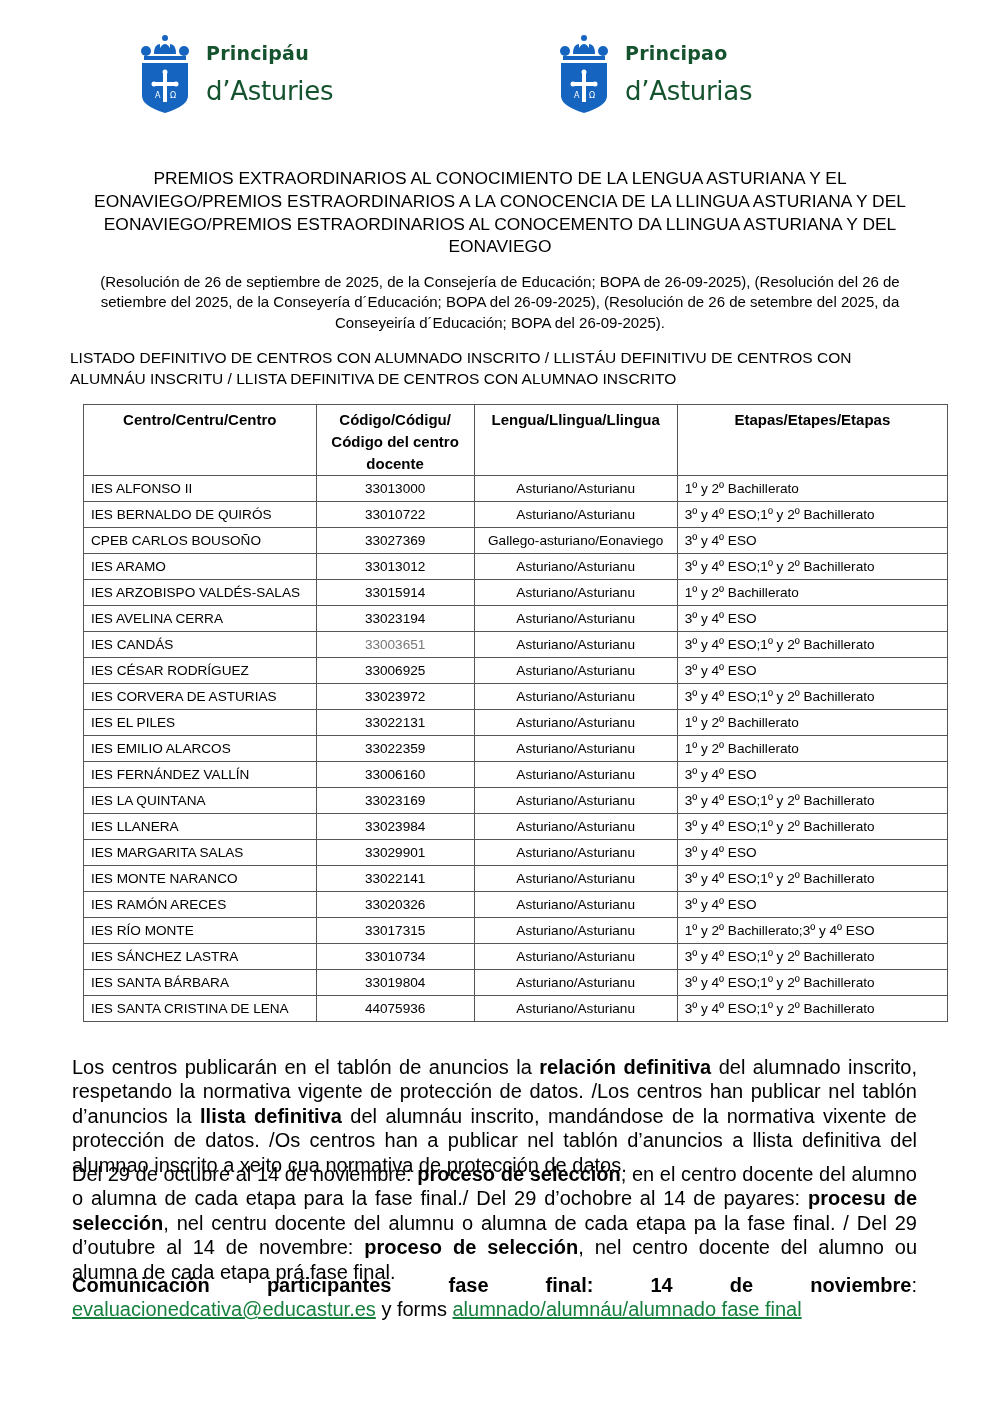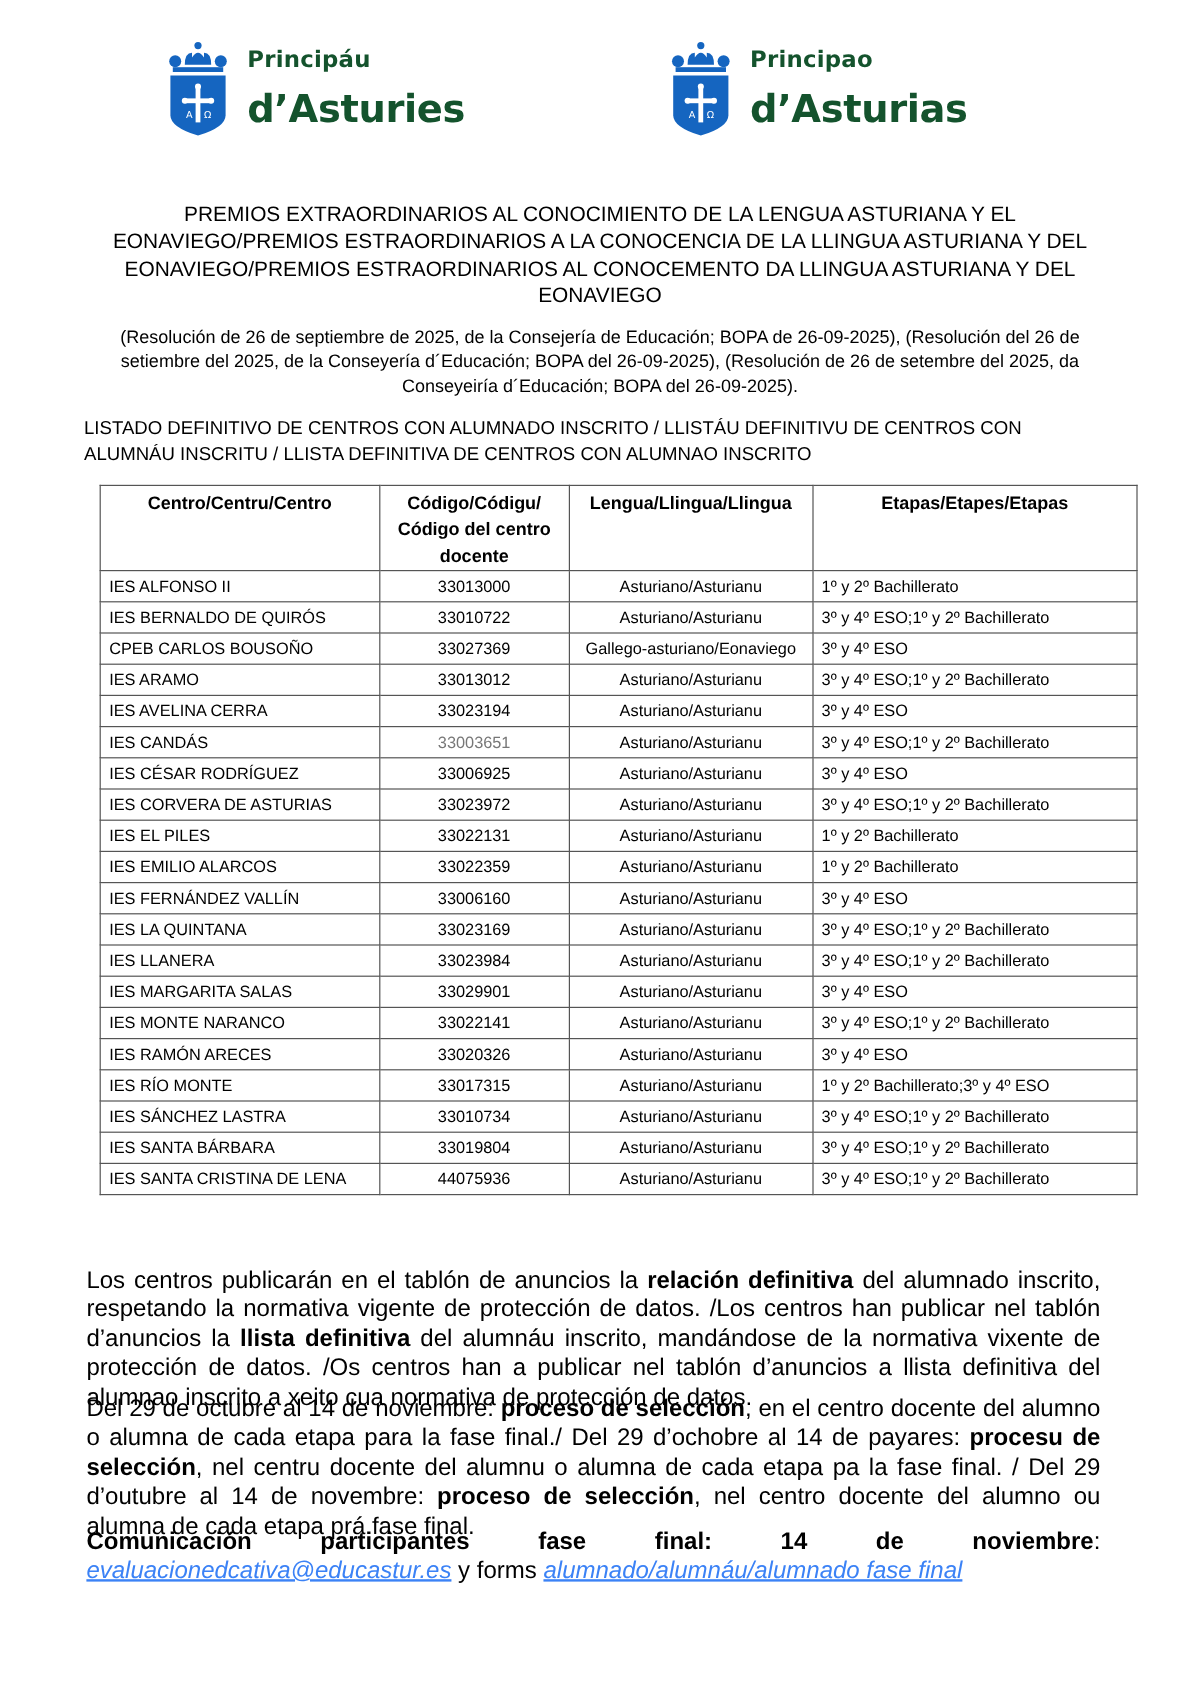--- a/index.html
+++ b/index.html
@@ -3,21 +3,21 @@
 <meta charset="utf-8">
 <style>
   html, body { margin:0; padding:0; background:#ffffff; }
   body { width:1000px; height:1414px; position:relative; overflow:hidden; color:#000; }
   .logo { position:absolute; top:34px; display:flex; align-items:center; }
   .logo.left { left:140px; }
   .logo.right { left:559px; }
   .shield-wrap { width:50px; height:80px; position:relative; }
   .brand { margin-left:16px; font-family:"DejaVu Sans", sans-serif; color:#14532d; line-height:1; }
   .brand .l1 { font-size:19px; font-weight:bold; letter-spacing:0.2px; }
-  .brand .l2 { font-size:32px; font-weight:bold; margin-top:15px; letter-spacing:-0.3px; }
+  .brand .l2 { font-size:26px; font-weight:normal; margin-top:15px; letter-spacing:-0.3px; }
 
   .title { position:absolute; left:70px; width:860px; top:167px; text-align:center;
            font-family:"Liberation Sans", sans-serif; font-size:17.4px; line-height:22.8px; }
   .subtitle { position:absolute; left:70px; width:860px; top:272px; text-align:center;
            font-family:"Liberation Sans", sans-serif; font-size:15px; line-height:20.3px; }
   .listing { position:absolute; left:70px; width:860px; top:348px; text-align:left;
            font-family:"Liberation Sans", sans-serif; font-size:15.5px; line-height:20.5px; }
 
   table.centros { position:absolute; left:83px; top:404px; width:865px; border-collapse:collapse;
            font-family:"Liberation Sans", sans-serif; font-size:13.6px; }
@@ -25,21 +25,21 @@
   table.centros th { font-weight:bold; vertical-align:top; text-align:center; padding-top:4px;
            line-height:22px; height:64px; font-size:15px; }
   table.centros td { height:25px; line-height:25px; white-space:nowrap; }
   col.c1 { width:228px; } col.c2 { width:155px; } col.c3 { width:199px; } col.c4 { width:265px; }
   td.code, td.lang { text-align:center; }
   td.grey { color:#777; }
 
   .para { position:absolute; left:72px; width:845px; font-family:"Liberation Sans", sans-serif;
           font-size:20px; line-height:24.4px; text-align:justify; }
   .p1 { top:1055px; } .p2 { top:1162px; } .p3 { top:1273px; }
-  a.link { color:#3b82f6; text-decoration:underline;font-style:italic; }
+  a.link { color:#15803d; text-decoration:underline; }
 </style>
 </head>
 <body>
 
 <div class="logo left">
   <div class="shield-wrap">
     <svg width="50" height="80" viewBox="0 0 50 80">
       <circle cx="25" cy="4" r="3" fill="#1565c0"></circle>
       <circle cx="6" cy="17" r="5" fill="#1565c0"></circle>
       <circle cx="44" cy="17" r="5" fill="#1565c0"></circle>
@@ -123,20 +123,26 @@
         <td class="lang">Gallego-asturiano/Eonaviego</td>
         <td>3º y 4º ESO</td>
       </tr>
       <tr>
         <td>IES ARAMO</td>
         <td class="code">33013012</td>
         <td class="lang">Asturiano/Asturianu</td>
         <td>3º y 4º ESO;1º y 2º Bachillerato</td>
       </tr>
       <tr>
+        <td>IES ARZOBISPO VALDÉS-SALAS</td>
+        <td class="code">33015914</td>
+        <td class="lang">Asturiano/Asturianu</td>
+        <td>1º y 2º Bachillerato</td>
+      </tr>
+      <tr>
         <td>IES AVELINA CERRA</td>
         <td class="code">33023194</td>
         <td class="lang">Asturiano/Asturianu</td>
         <td>3º y 4º ESO</td>
       </tr>
       <tr>
         <td>IES CANDÁS</td>
         <td class="code grey">33003651</td>
         <td class="lang">Asturiano/Asturianu</td>
         <td>3º y 4º ESO;1º y 2º Bachillerato</td>

